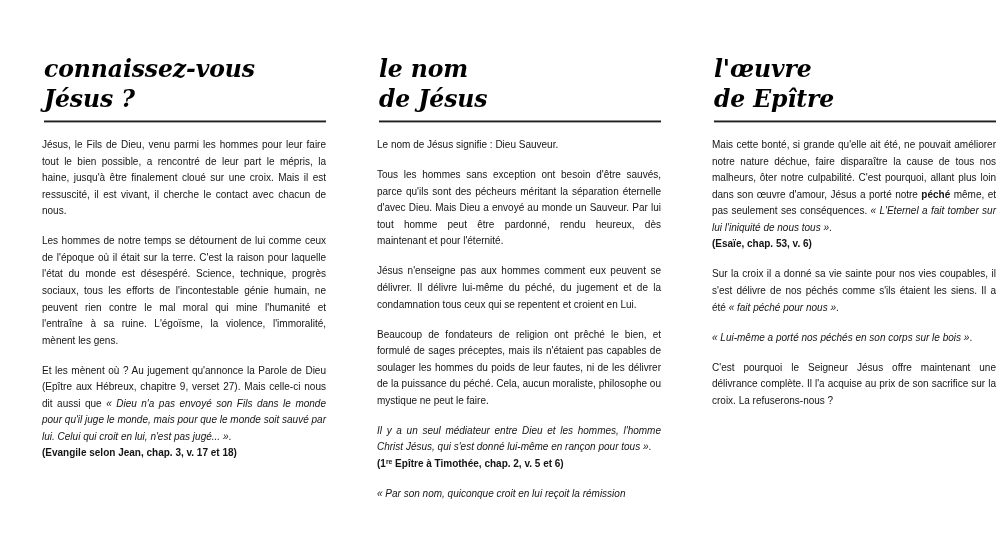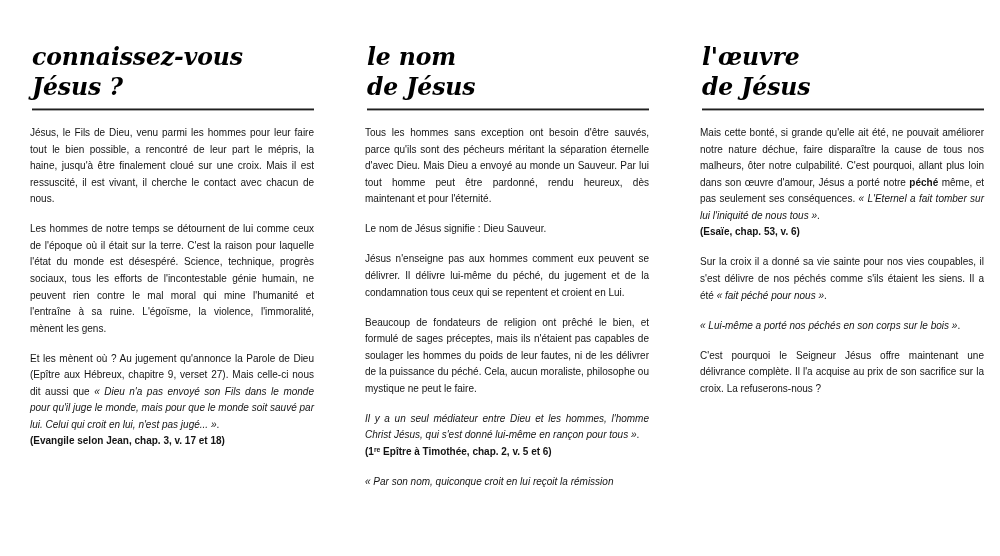--- a/index.html
+++ b/index.html
@@ -14,21 +14,21 @@
     overflow: hidden;
     font-family: "Liberation Sans", sans-serif;
     color: #111111;
   }
 
   .page {
     width: 1000px;
     height: 556px;
     position: relative;
     background: #ffffff;
-    padding: 0;
+    padding: 12px;
   }
 
   .columns {
     display: flex;
     flex-direction: row;
     align-items: flex-start;
     width: 1000px;
     height: 556px;
     padding: 42px 25px 10px 30px;
     gap: 51px;
@@ -108,31 +108,31 @@
           <p class="para"><span>Jésus, le Fils de Dieu, venu parmi les hommes pour leur faire tout le bien possible, a rencontré de leur part le mépris, la haine, jusqu'à être finalement cloué sur une croix. Mais il est ressuscité, il est vivant, il cherche le contact avec chacun de nous.</span></p>
           <p class="para"><span>Les hommes de notre temps se détournent de lui comme ceux de l'époque où il était sur la terre. C'est la raison pour laquelle l'état du monde est désespéré. Science, technique, progrès sociaux, tous les efforts de l'incontestable génie humain, ne peuvent rien contre le mal moral qui mine l'humanité et l'entraîne à sa ruine. L'égoïsme, la violence, l'immoralité, mènent les gens.</span></p>
           <p class="para"><span>Et les mènent où ? Au jugement qu'annonce la Parole de Dieu (Epître aux Hébreux, chapitre 9, verset 27). Mais celle-ci nous dit aussi que </span><i>« Dieu n'a pas envoyé son Fils dans le monde pour qu'il juge le monde, mais pour que le monde soit sauvé par lui. Celui qui croit en lui, n'est pas jugé... »</i><span>. </span><br><span class="ref">(Evangile selon Jean, chap. 3, v. 17 et 18)</span></p>
         </div>
       </div>
       <div class="column">
         <h2 class="col-heading">le nom
 de Jésus</h2>
         <div class="heading-rule"></div>
         <div class="body-block">
+          <p class="para"><span>Le nom de Jésus signifie : Dieu Sauveur.</span></p>
           <p class="para"><span>Tous les hommes sans exception ont besoin d'être sauvés, parce qu'ils sont des pécheurs méritant la séparation éternelle d'avec Dieu. Mais Dieu a envoyé au monde un Sauveur. Par lui tout homme peut être pardonné, rendu heureux, dès maintenant et pour l'éternité.</span></p>
-          <p class="para"><span>Le nom de Jésus signifie : Dieu Sauveur.</span></p>
           <p class="para"><span>Jésus n'enseigne pas aux hommes comment eux peuvent se délivrer. Il délivre lui-même du péché, du jugement et de la condamnation tous ceux qui se repentent et croient en Lui.</span></p>
           <p class="para"><span>Beaucoup de fondateurs de religion ont prêché le bien, et formulé de sages préceptes, mais ils n'étaient pas capables de soulager les hommes du poids de leur fautes, ni de les délivrer de la puissance du péché. Cela, aucun moraliste, philosophe ou mystique ne peut le faire.</span></p>
           <p class="para"><i>Il y a un seul médiateur entre Dieu et les hommes, l'homme Christ Jésus, qui s'est donné lui-même en rançon pour tous »</i><span>. </span><br><span class="ref">(1<sup>re</sup> Epître à Timothée, chap. 2, v. 5 et 6)</span></p>
           <p class="para"><i>« Par son nom, quiconque croit en lui reçoit la rémission </i><br></p>
         </div>
       </div>
       <div class="column">
         <h2 class="col-heading">l'œuvre
-de Jésus</h2>
+de Epître</h2>
         <div class="heading-rule"></div>
         <div class="body-block">
           <p class="para"><span>Mais cette bonté, si grande qu'elle ait été, ne pouvait améliorer notre nature déchue, faire disparaître la cause de tous nos malheurs, ôter notre culpabilité. C'est pourquoi, allant plus loin dans son œuvre d'amour, Jésus a porté notre </span><b>péché</b><span> même, et pas seulement ses conséquences. </span><i>« L'Eternel a fait tomber sur lui l'iniquité de nous tous »</i><span>. </span><br><span class="ref">(Esaïe, chap. 53, v. 6)</span></p>
           <p class="para"><span>Sur la croix il a donné sa vie sainte pour nos vies coupables, il s'est délivre de nos péchés comme s'ils étaient les siens. Il a été </span><i>« fait péché pour nous »</i><span>. </span><br></p>
           <p class="para"><i>« Lui-même a porté nos péchés en son corps sur le bois »</i><span>. </span><br></p>
           <p class="para"><span>C'est pourquoi le Seigneur Jésus offre maintenant une délivrance complète. Il l'a acquise au prix de son sacrifice sur la croix. La refuserons-nous ?</span></p>
         </div>
       </div>
     </div>
 </div>

